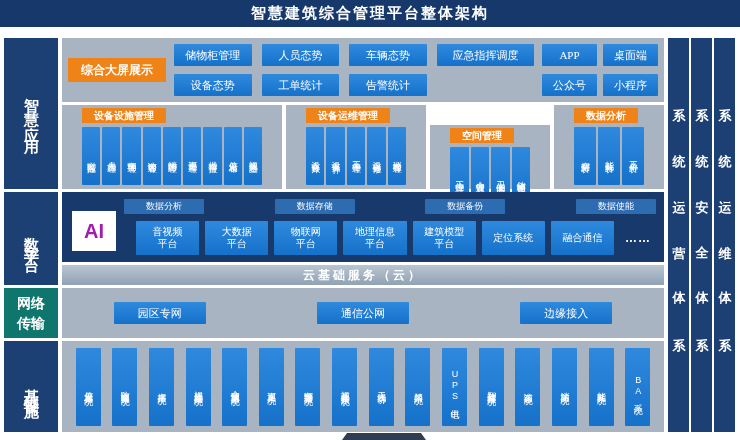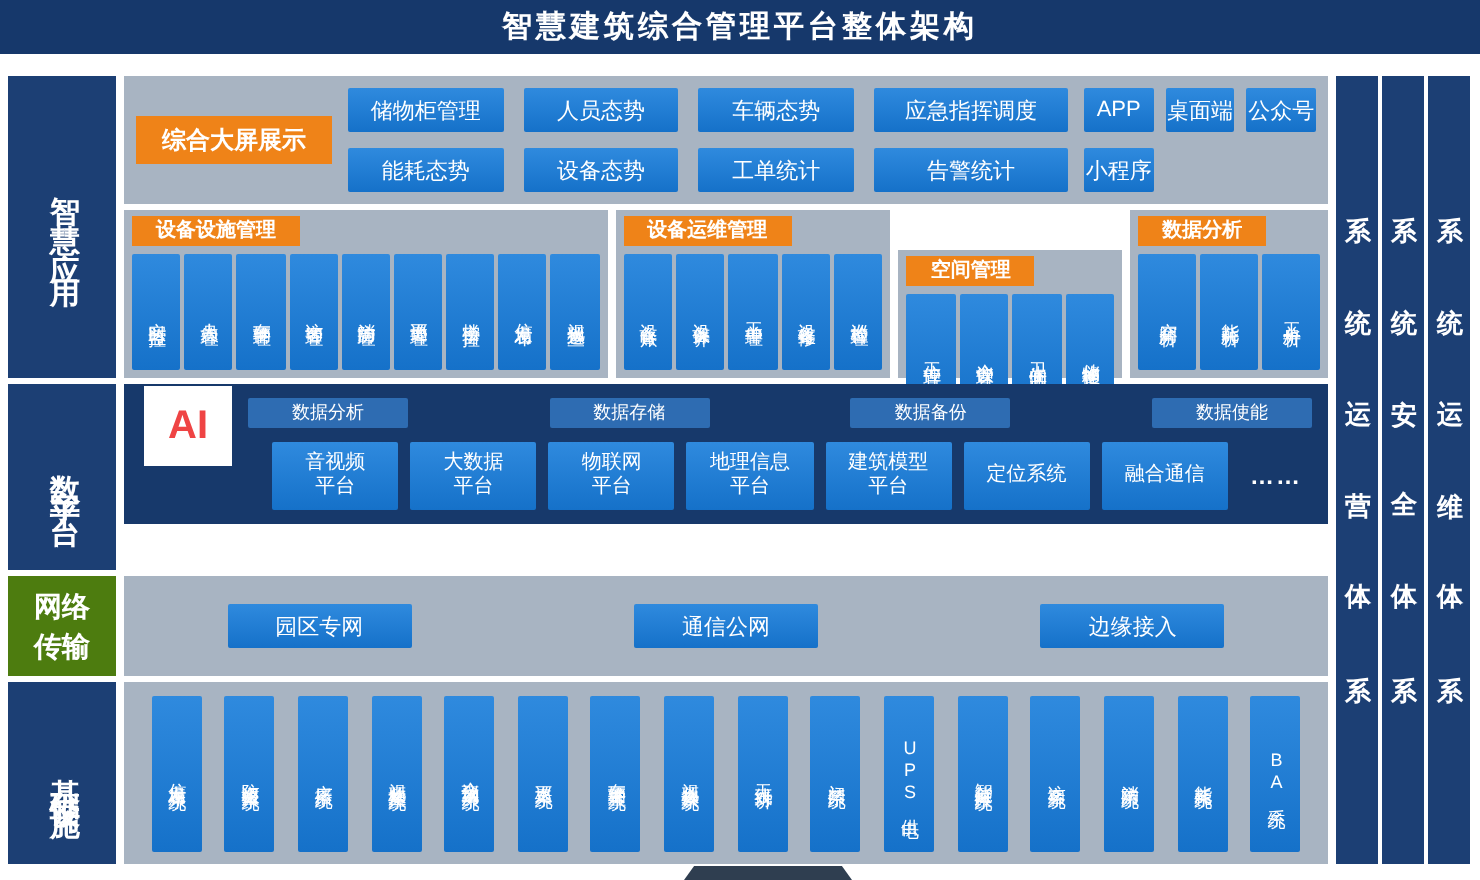--- a/index.html
+++ b/index.html
@@ -10,21 +10,21 @@
   .header { position:absolute; left:0; top:0; width:740px; height:27px; background:#16386b;
     color:#fff; font-size:15px; font-weight:bold; letter-spacing:2px;
     display:flex; align-items:center; justify-content:center; }
 
   
   .side { position:absolute; left:4px; width:54px; background:#1c3f74; color:#fff;
     font-weight:bold; display:flex; align-items:center; justify-content:center; }
   .vtext { writing-mode:vertical-rl; text-orientation:upright; }
   .box1 { top:38px;  height:151px; font-size:15px; letter-spacing:14px; }
   .box2 { top:192px; height:93px;  font-size:15px; letter-spacing:7px; }
-  .box3 { top:288px; height:50px;  font-size:14px; background:#4d7c0f; text-align:center;
+  .box3 { top:288px; height:50px;  font-size:14px; background:#0f766e; text-align:center;
           white-space:pre-line; line-height:1.45; }
   .box4 { top:341px; height:91px;  font-size:15px; letter-spacing:5px; }
 
   
   .rbar { position:absolute; top:38px; width:21px; height:394px; background:#1c3f74; color:#fff;
     font-size:13px; font-weight:bold; letter-spacing:46px;
     display:flex; align-items:center; justify-content:center; }
   .rbar1 { left:668px; } .rbar2 { left:691px; } .rbar3 { left:714px; }
 
   
@@ -32,40 +32,40 @@
   .btn { background:linear-gradient(#2f8ade,#1571c9); color:#fff; border-radius:1px;
     display:flex; align-items:center; justify-content:center; }
 
   
   .sec1 { position:absolute; left:62px; top:38px; width:602px; height:64px; padding:6px;
     display:flex; align-items:center; gap:8px; }
   .big-label { width:98px; height:24px; background:#ef8318; color:#fff; font-size:12px;
     font-weight:bold; display:flex; align-items:center; justify-content:center; flex:none; }
   .main-grid { flex:1; display:grid; grid-template-columns:1fr 1fr 1fr 1.25fr;
     grid-auto-rows:22px; gap:8px 10px; }
-  .client-grid { width:116px; flex:none; display:grid; grid-template-columns:1fr 1fr 1fr;
-    grid-auto-rows:22px; gap:8px 6px; }
+  .client-grid { width:116px; flex:none; display:grid; grid-template-columns:1fr 1fr;
+    grid-auto-rows:22px; gap:8px 6px;font-family:Liberation Serif, serif; }
   .sec1 .btn { font-size:11px; }
 
   
   .sec2 { position:absolute; left:62px; top:105px; width:602px; height:84px;
     display:flex; gap:4px; }
-  .group { background:#a8b4c2; padding:3px 4px; display:flex; flex-direction:column; }
+  .group { background:#a8b4c2; padding:3px 20px; display:flex; flex-direction:column; }
   .g1 { flex:9; } .g2 { flex:5; } .g3 { flex:4;margin-top:20px; } .g4 { flex:3.5; }
   .ghead { height:15px; line-height:15px; background:#ef8318; color:#fff; font-size:10px;
     font-weight:bold; padding:0 12px; width:fit-content; margin-bottom:4px; }
   .vrow { display:flex; gap:2px; flex:1; }
   .vbtn { flex:1; height:58px; font-size:9px; letter-spacing:1px;
     writing-mode:vertical-rl; text-orientation:upright; }
 
   
   .sec3 { position:absolute; left:62px; top:192px; width:602px; height:70px; background:#17396b;
     padding:7px 8px 6px 62px; }
-  .ai-box { position:absolute; left:10px; top:1px; width:44px; height:40px; background:#fff;
-    color:#ef4444; font-size:20px; font-weight:bold;
+  .ai-box { position:absolute; left:10px; top:19px; width:44px; height:40px; background:#fff;
+    color:#a21caf; font-size:20px; font-weight:bold;
     display:flex; align-items:center; justify-content:center; }
   .dp-top { display:flex; justify-content:space-between; height:15px; margin-bottom:7px; }
   .sbtn { width:80px; height:15px; background:#2e6cb2; color:#fff; font-size:9px;
     display:flex; align-items:center; justify-content:center; border-radius:1px; }
   .dp-bottom { display:flex; align-items:center; gap:6px; height:34px; }
   .dp-row { flex:1; display:flex; gap:6px; height:34px;margin-left:12px; }
   .dp-btn { flex:1; height:34px; font-size:10px; line-height:1.25; text-align:center;
     white-space:pre-line; }
   .dp-more { width:36px; color:#fff; font-weight:bold; font-size:12px; text-align:center;
     letter-spacing:1px; }
@@ -107,21 +107,20 @@
   <div class="rbar rbar3 vtext">系统运维体系</div>
 
   <div class="sec1 panel">
     <div class="big-label">综合大屏展示</div>
     <div class="main-grid">
 
     <div class="btn">储物柜管理</div>
         <div class="btn">人员态势</div>
         <div class="btn">车辆态势</div>
         <div class="btn">应急指挥调度</div>
-        <div class="btn">能耗态势</div>
         <div class="btn">设备态势</div>
         <div class="btn">工单统计</div>
         <div class="btn">告警统计</div>
       </div>
     <div class="client-grid">
 
     <div class="btn">APP</div>
         <div class="btn">桌面端</div>
         <div class="btn">公众号</div>
         <div class="btn">小程序</div>
@@ -198,20 +197,21 @@
 平台</div>
           <div class="dp-btn btn">建筑模型
 平台</div>
           <div class="dp-btn btn">定位系统</div>
           <div class="dp-btn btn">融合通信</div>
         </div>
       <div class="dp-more">……</div>
     </div>
   </div>
 
+  <div class="banner">云基础服务（云）</div>
 
   <div class="sec5 panel">
 
   <div class="net-btn btn">园区专网</div>
       <div class="net-btn btn">通信公网</div>
       <div class="net-btn btn">边缘接入</div>
     </div>
 
   <div class="sec6 panel">
 

